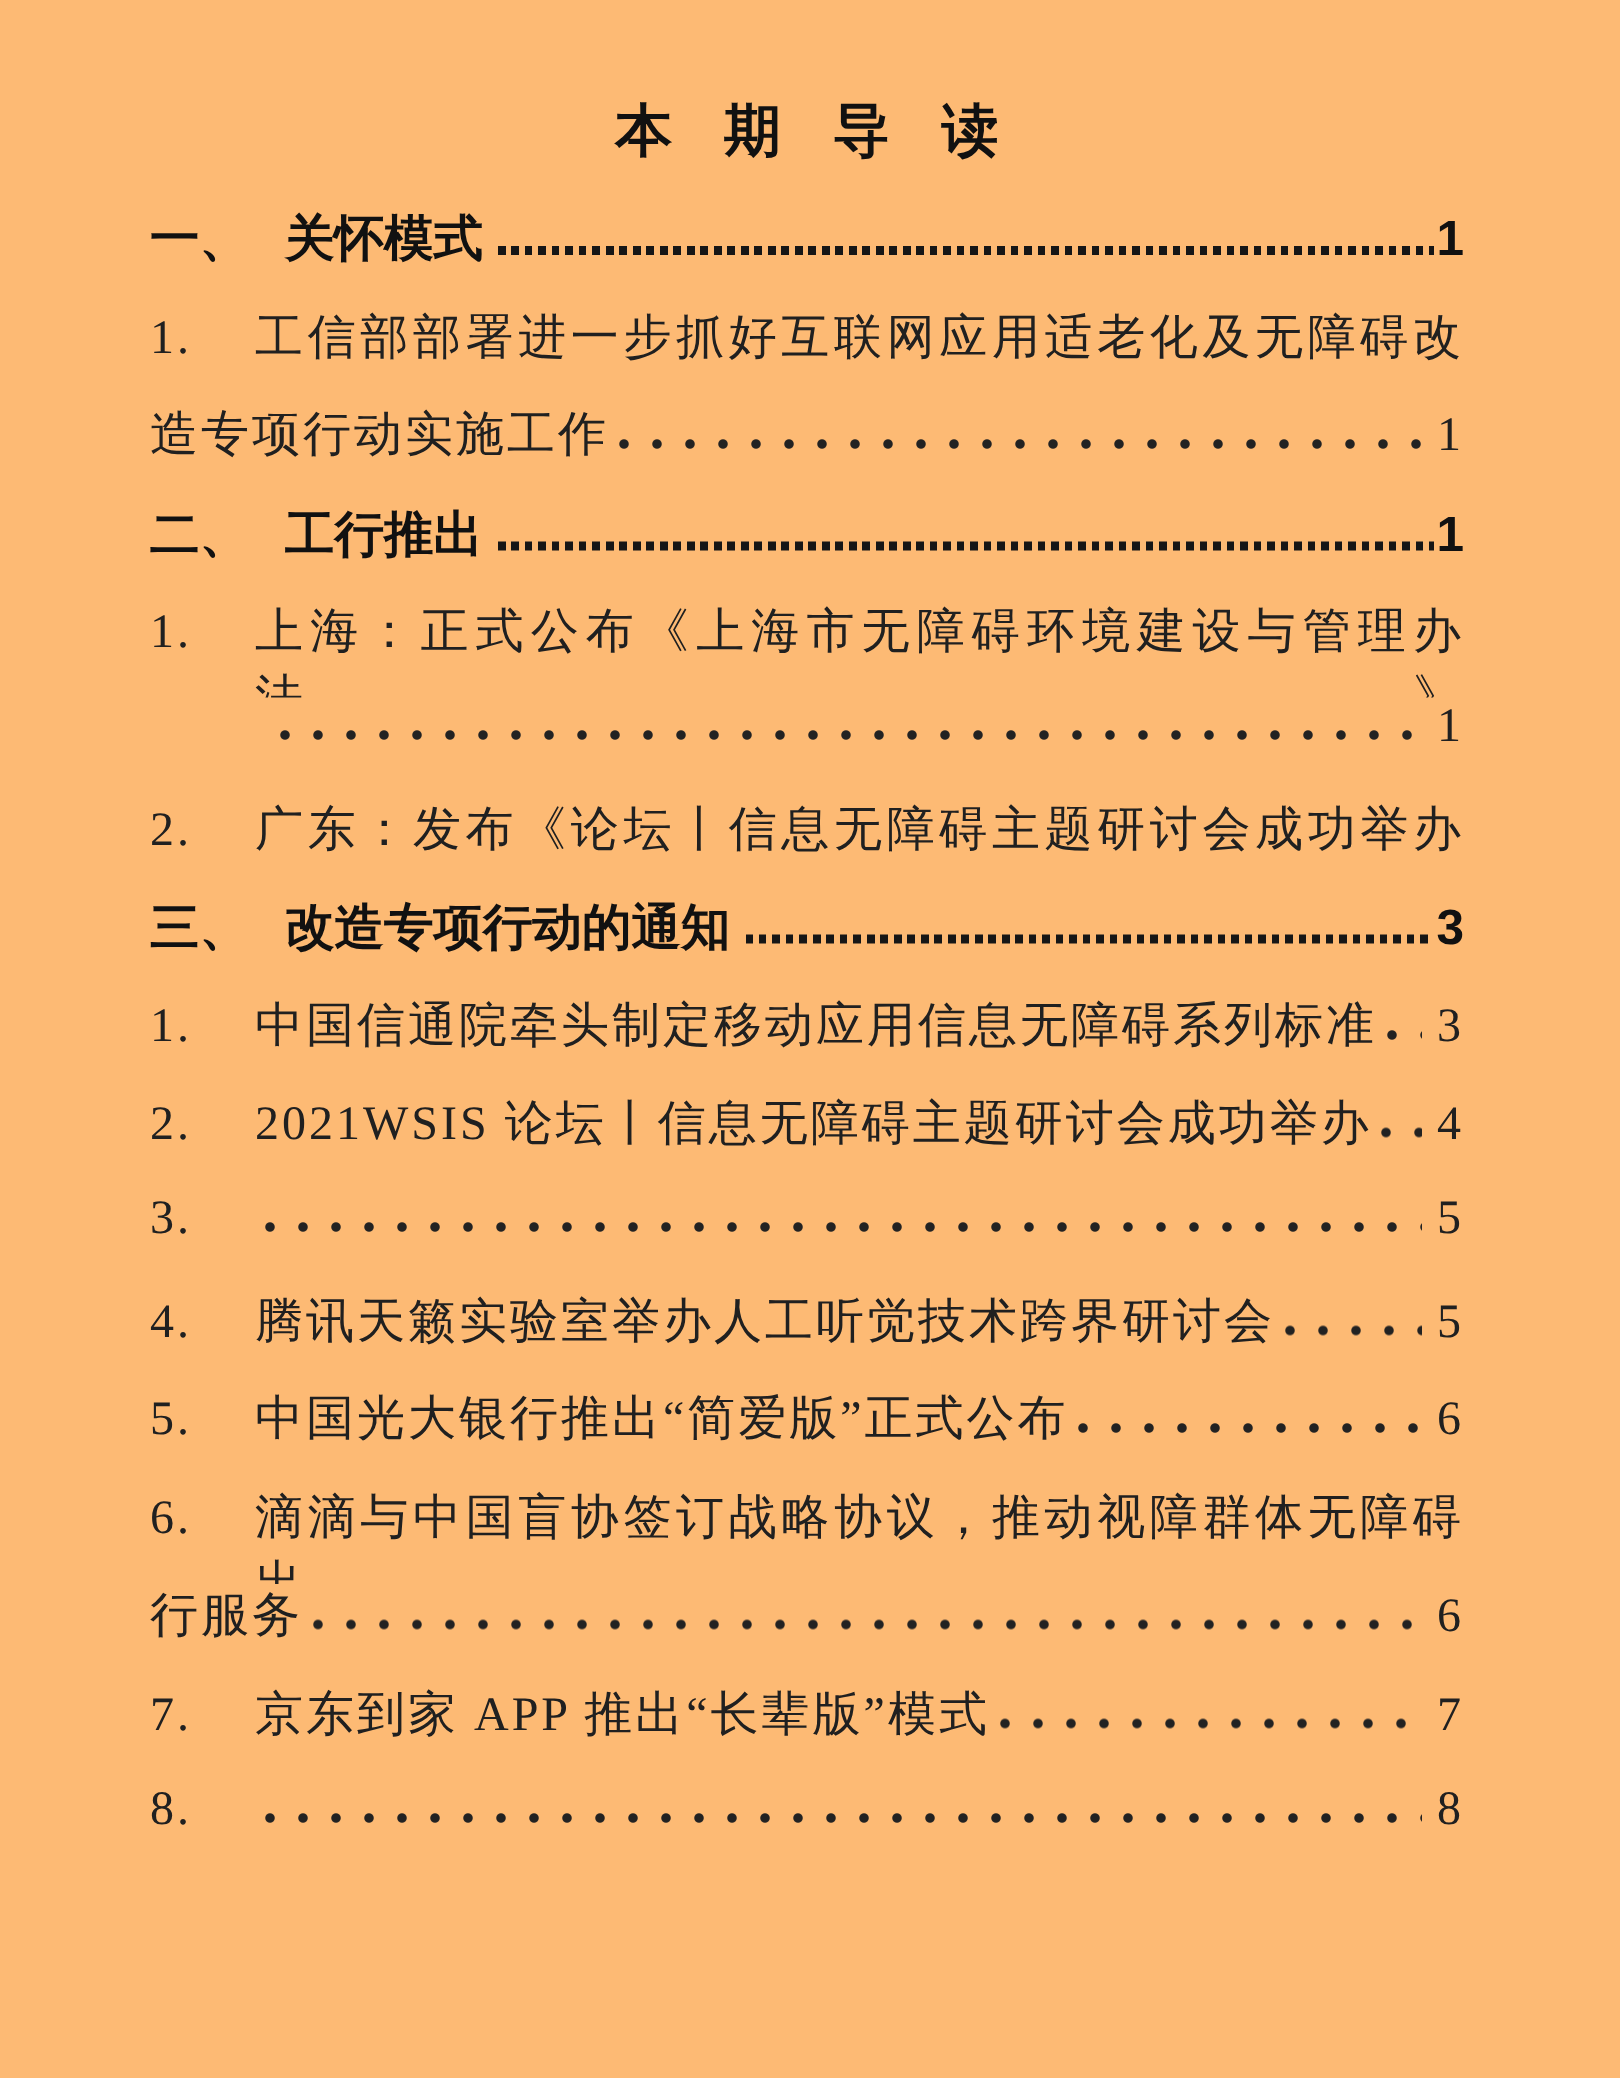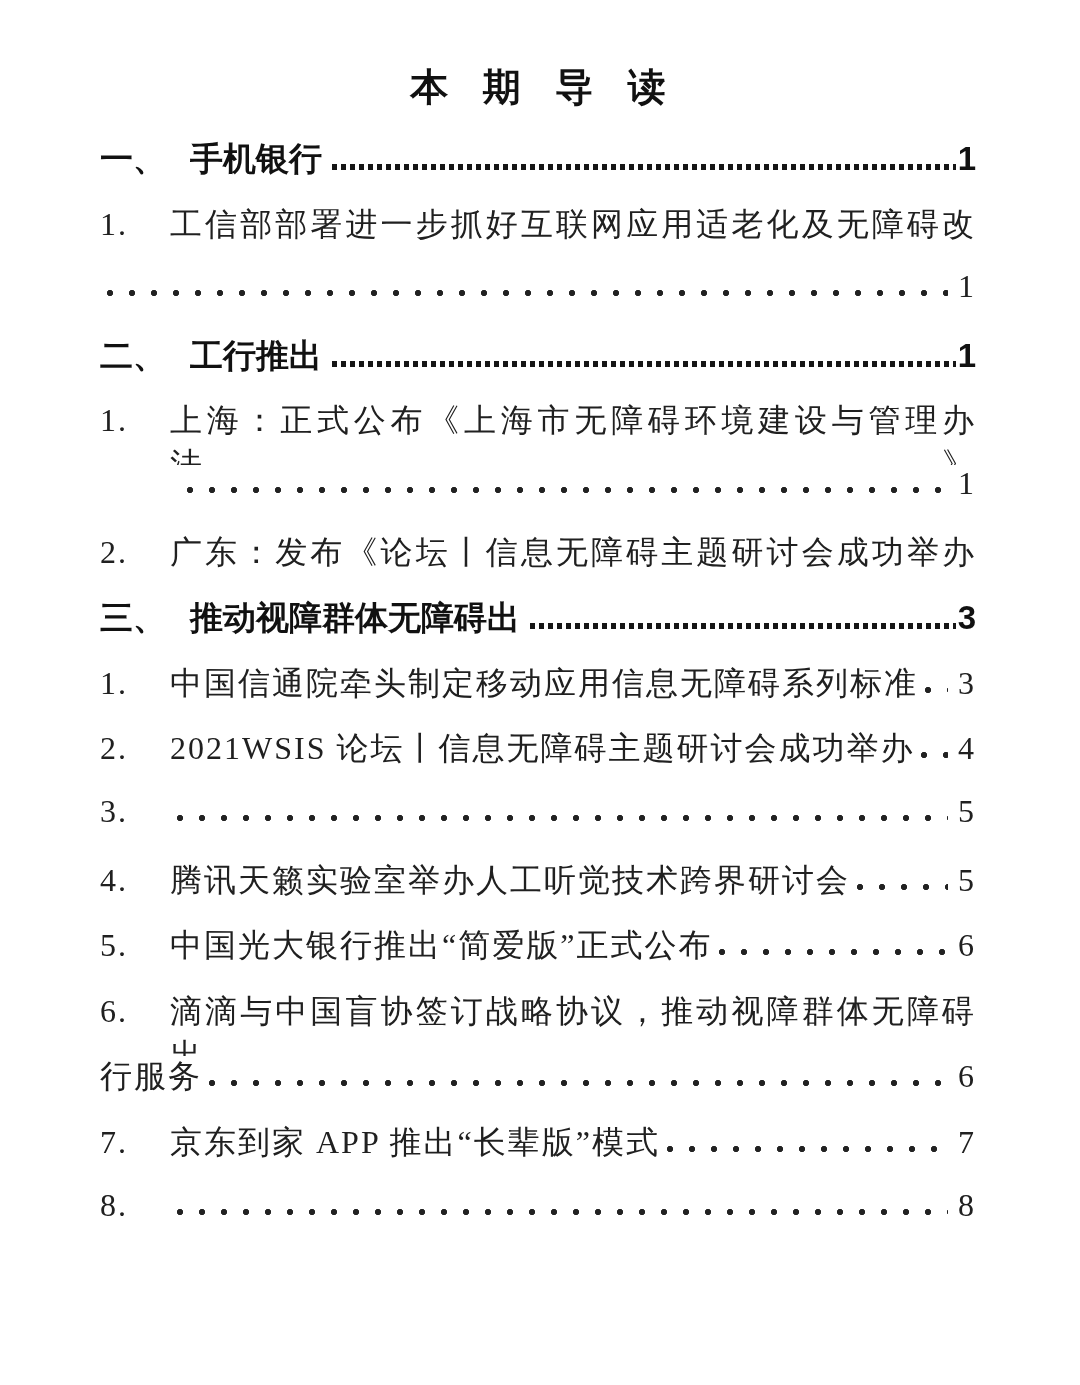--- a/index.html
+++ b/index.html
@@ -1,20 +1,20 @@
 <!DOCTYPE html>
 <html><head>
 <meta charset="utf-8">
 <style>
   * { margin: 0; padding: 0; box-sizing: border-box; }
   html, body { background: #e8e8e8; }
   .page {
     width: 1080px;
     height: 1385px;
-    background: #ffffff;
+    background: #fdba74;
     margin: 0 auto;
     overflow: hidden;
     color: #1a1a1a;
   }
   .inner {
     padding: 62px 104px 0 100px;
   }
   .doc-title {
     text-align: center;
     font-family: "Liberation Sans", "DejaVu Sans", sans-serif;
@@ -80,31 +80,32 @@
 </head>
 <body>
 
 <div class="page">
   <div class="inner">
 
     <div class="doc-title">本 期 导 读</div>
 
     <div class="row sec">
       <span class="num">一、</span>
-      <span class="txt">手机银行</span>
+      <span class="txt">关怀模式</span>
       <span class="leader-dense"></span>
       <span class="pg">1</span>
     </div>
 
     <div class="row item">
       <span class="num">1.</span>
       <span class="stretch">工信部部署进一步抓好互联网应用适老化及无障碍改</span>
     </div>
 
     <div class="row item">
+      <span class="txt">造专项行动实施工作</span>
       <span class="leader-dots"></span>
       <span class="pg">1</span>
     </div>
 
     <div class="row sec">
       <span class="num">二、</span>
       <span class="txt">工行推出</span>
       <span class="leader-dense"></span>
       <span class="pg">1</span>
     </div>
@@ -121,21 +122,21 @@
     </div>
 
     <div class="row item">
       <span class="num">2.</span>
       <span class="stretch">广东：发布《论坛丨信息无障碍主题研讨会成功举办</span>
     </div>
 
 
     <div class="row sec">
       <span class="num">三、</span>
-      <span class="txt">推动视障群体无障碍出</span>
+      <span class="txt">改造专项行动的通知</span>
       <span class="leader-dense"></span>
       <span class="pg">3</span>
     </div>
 
     <div class="row item">
       <span class="num">1.</span>
       <span class="txt">中国信通院牵头制定移动应用信息无障碍系列标准</span>
       <span class="leader-dots"></span>
       <span class="pg">3</span>
     </div>

